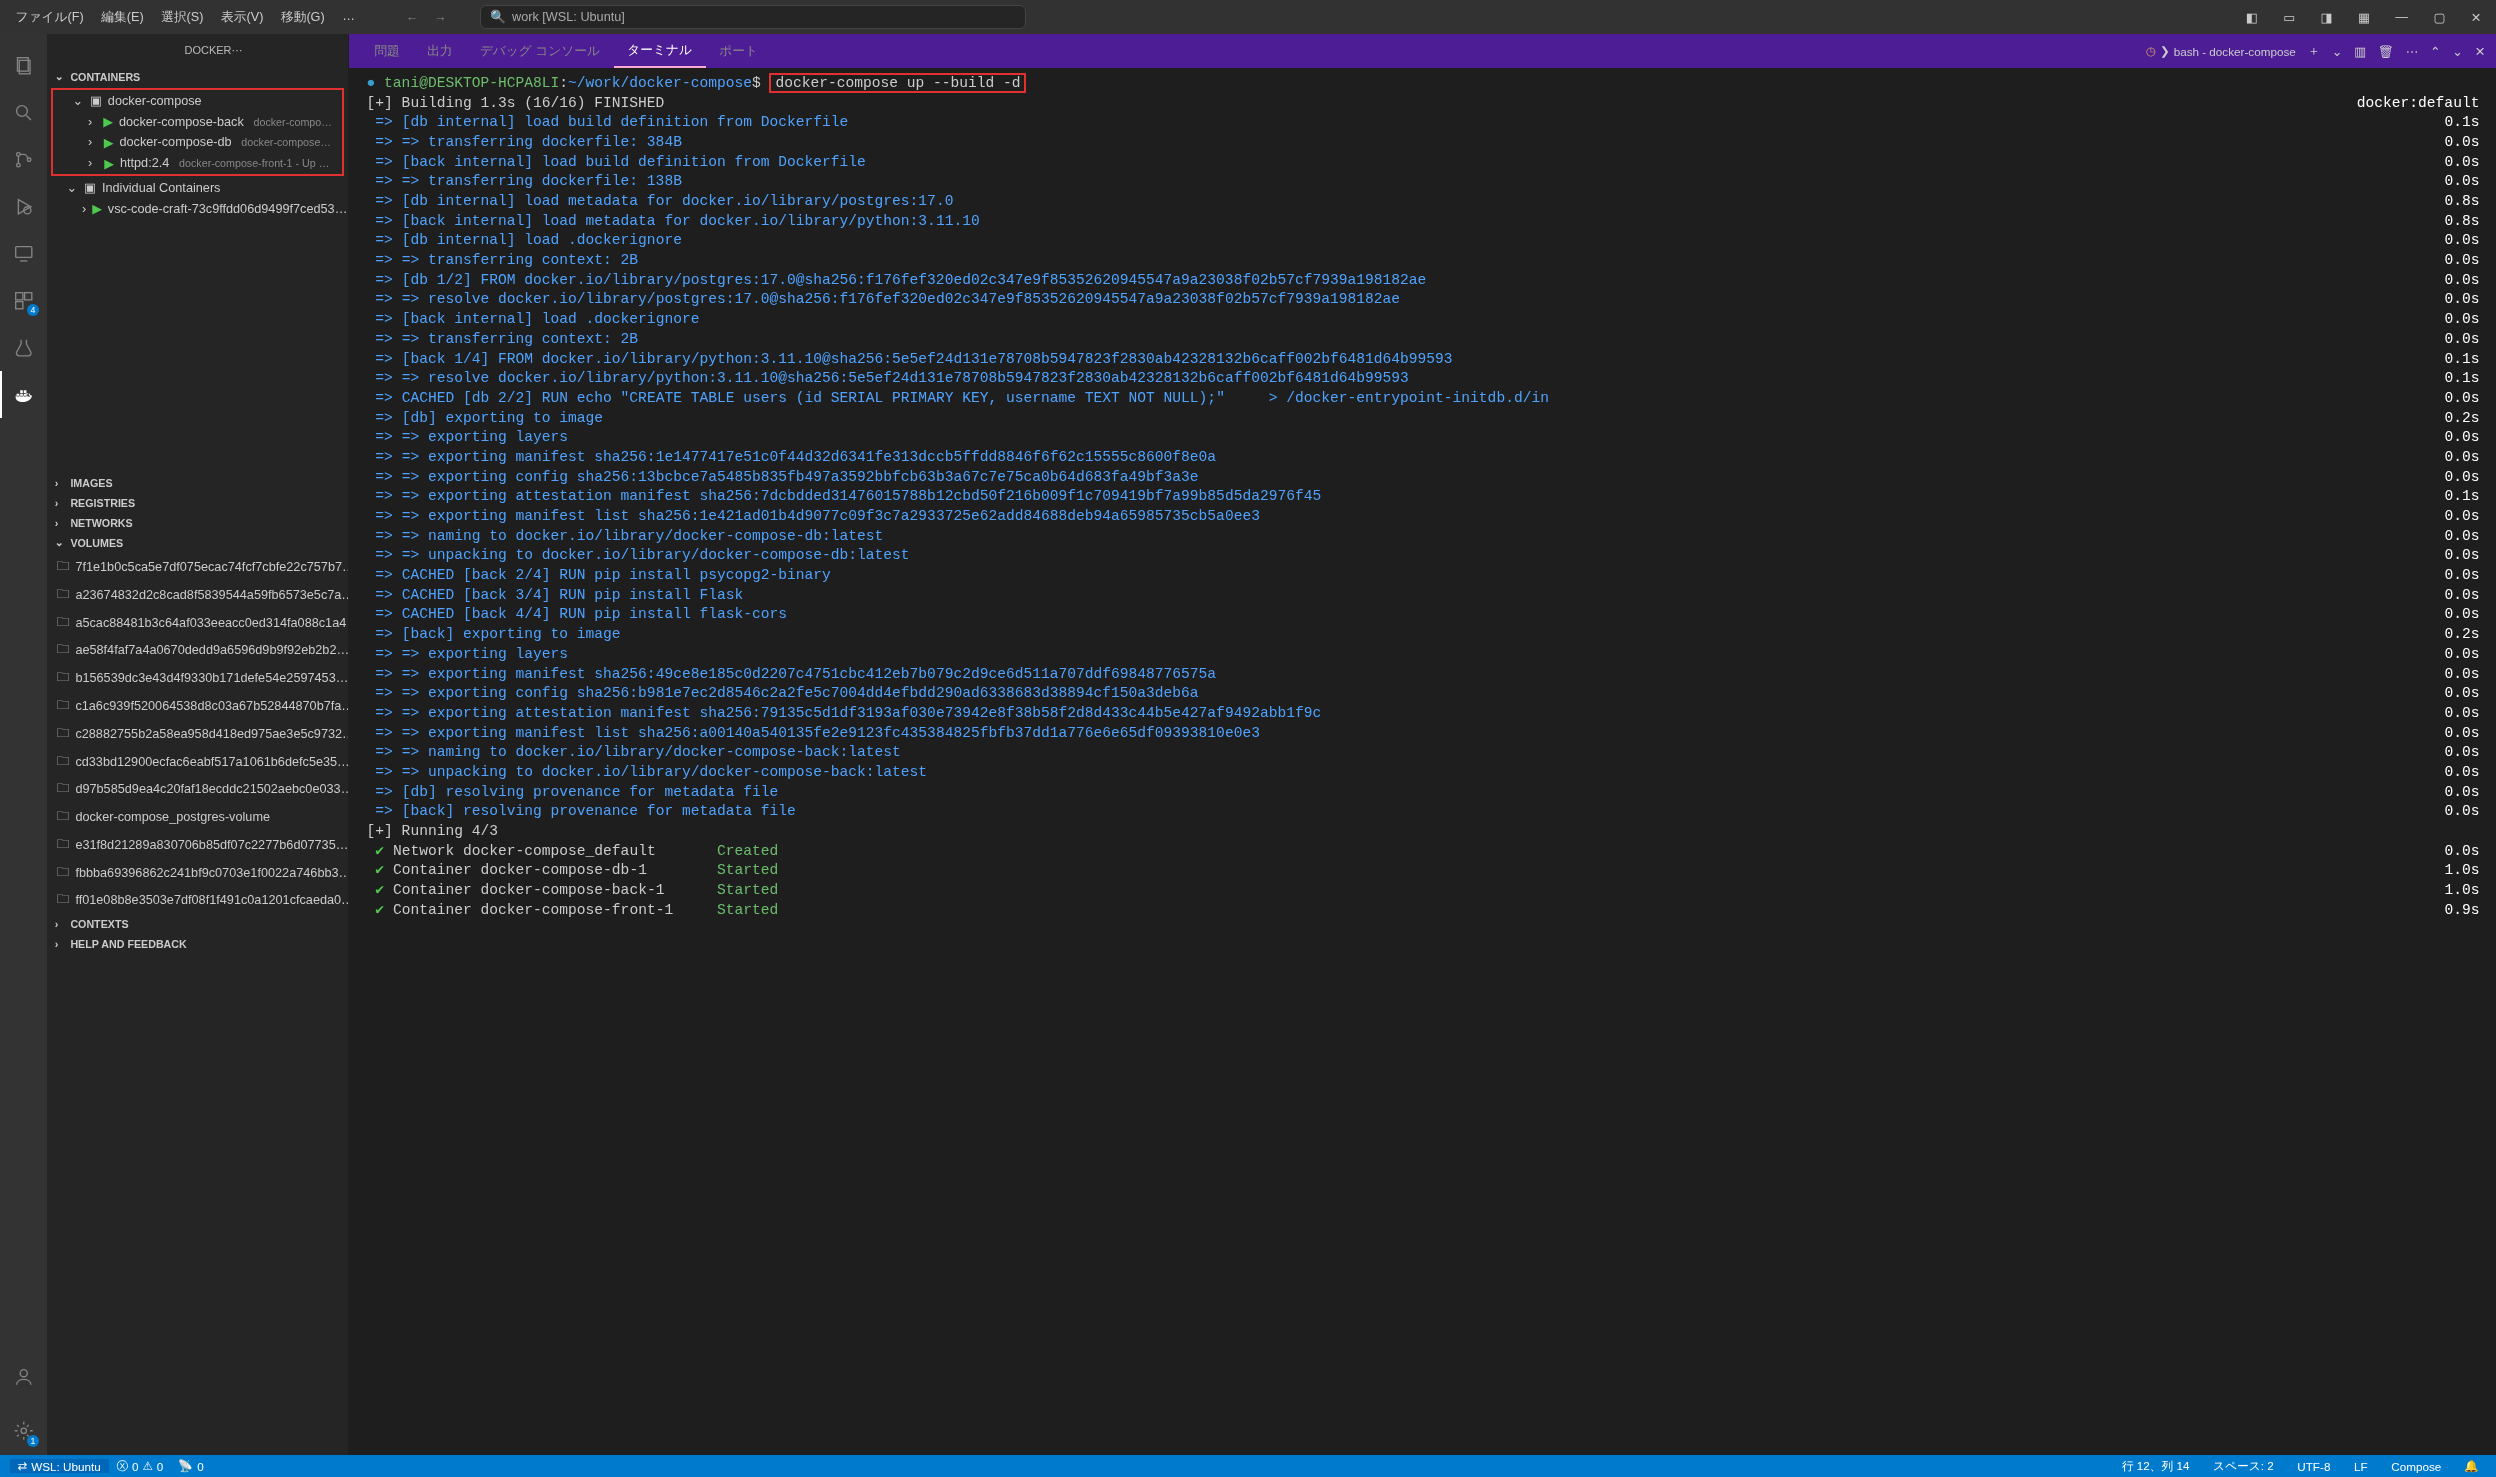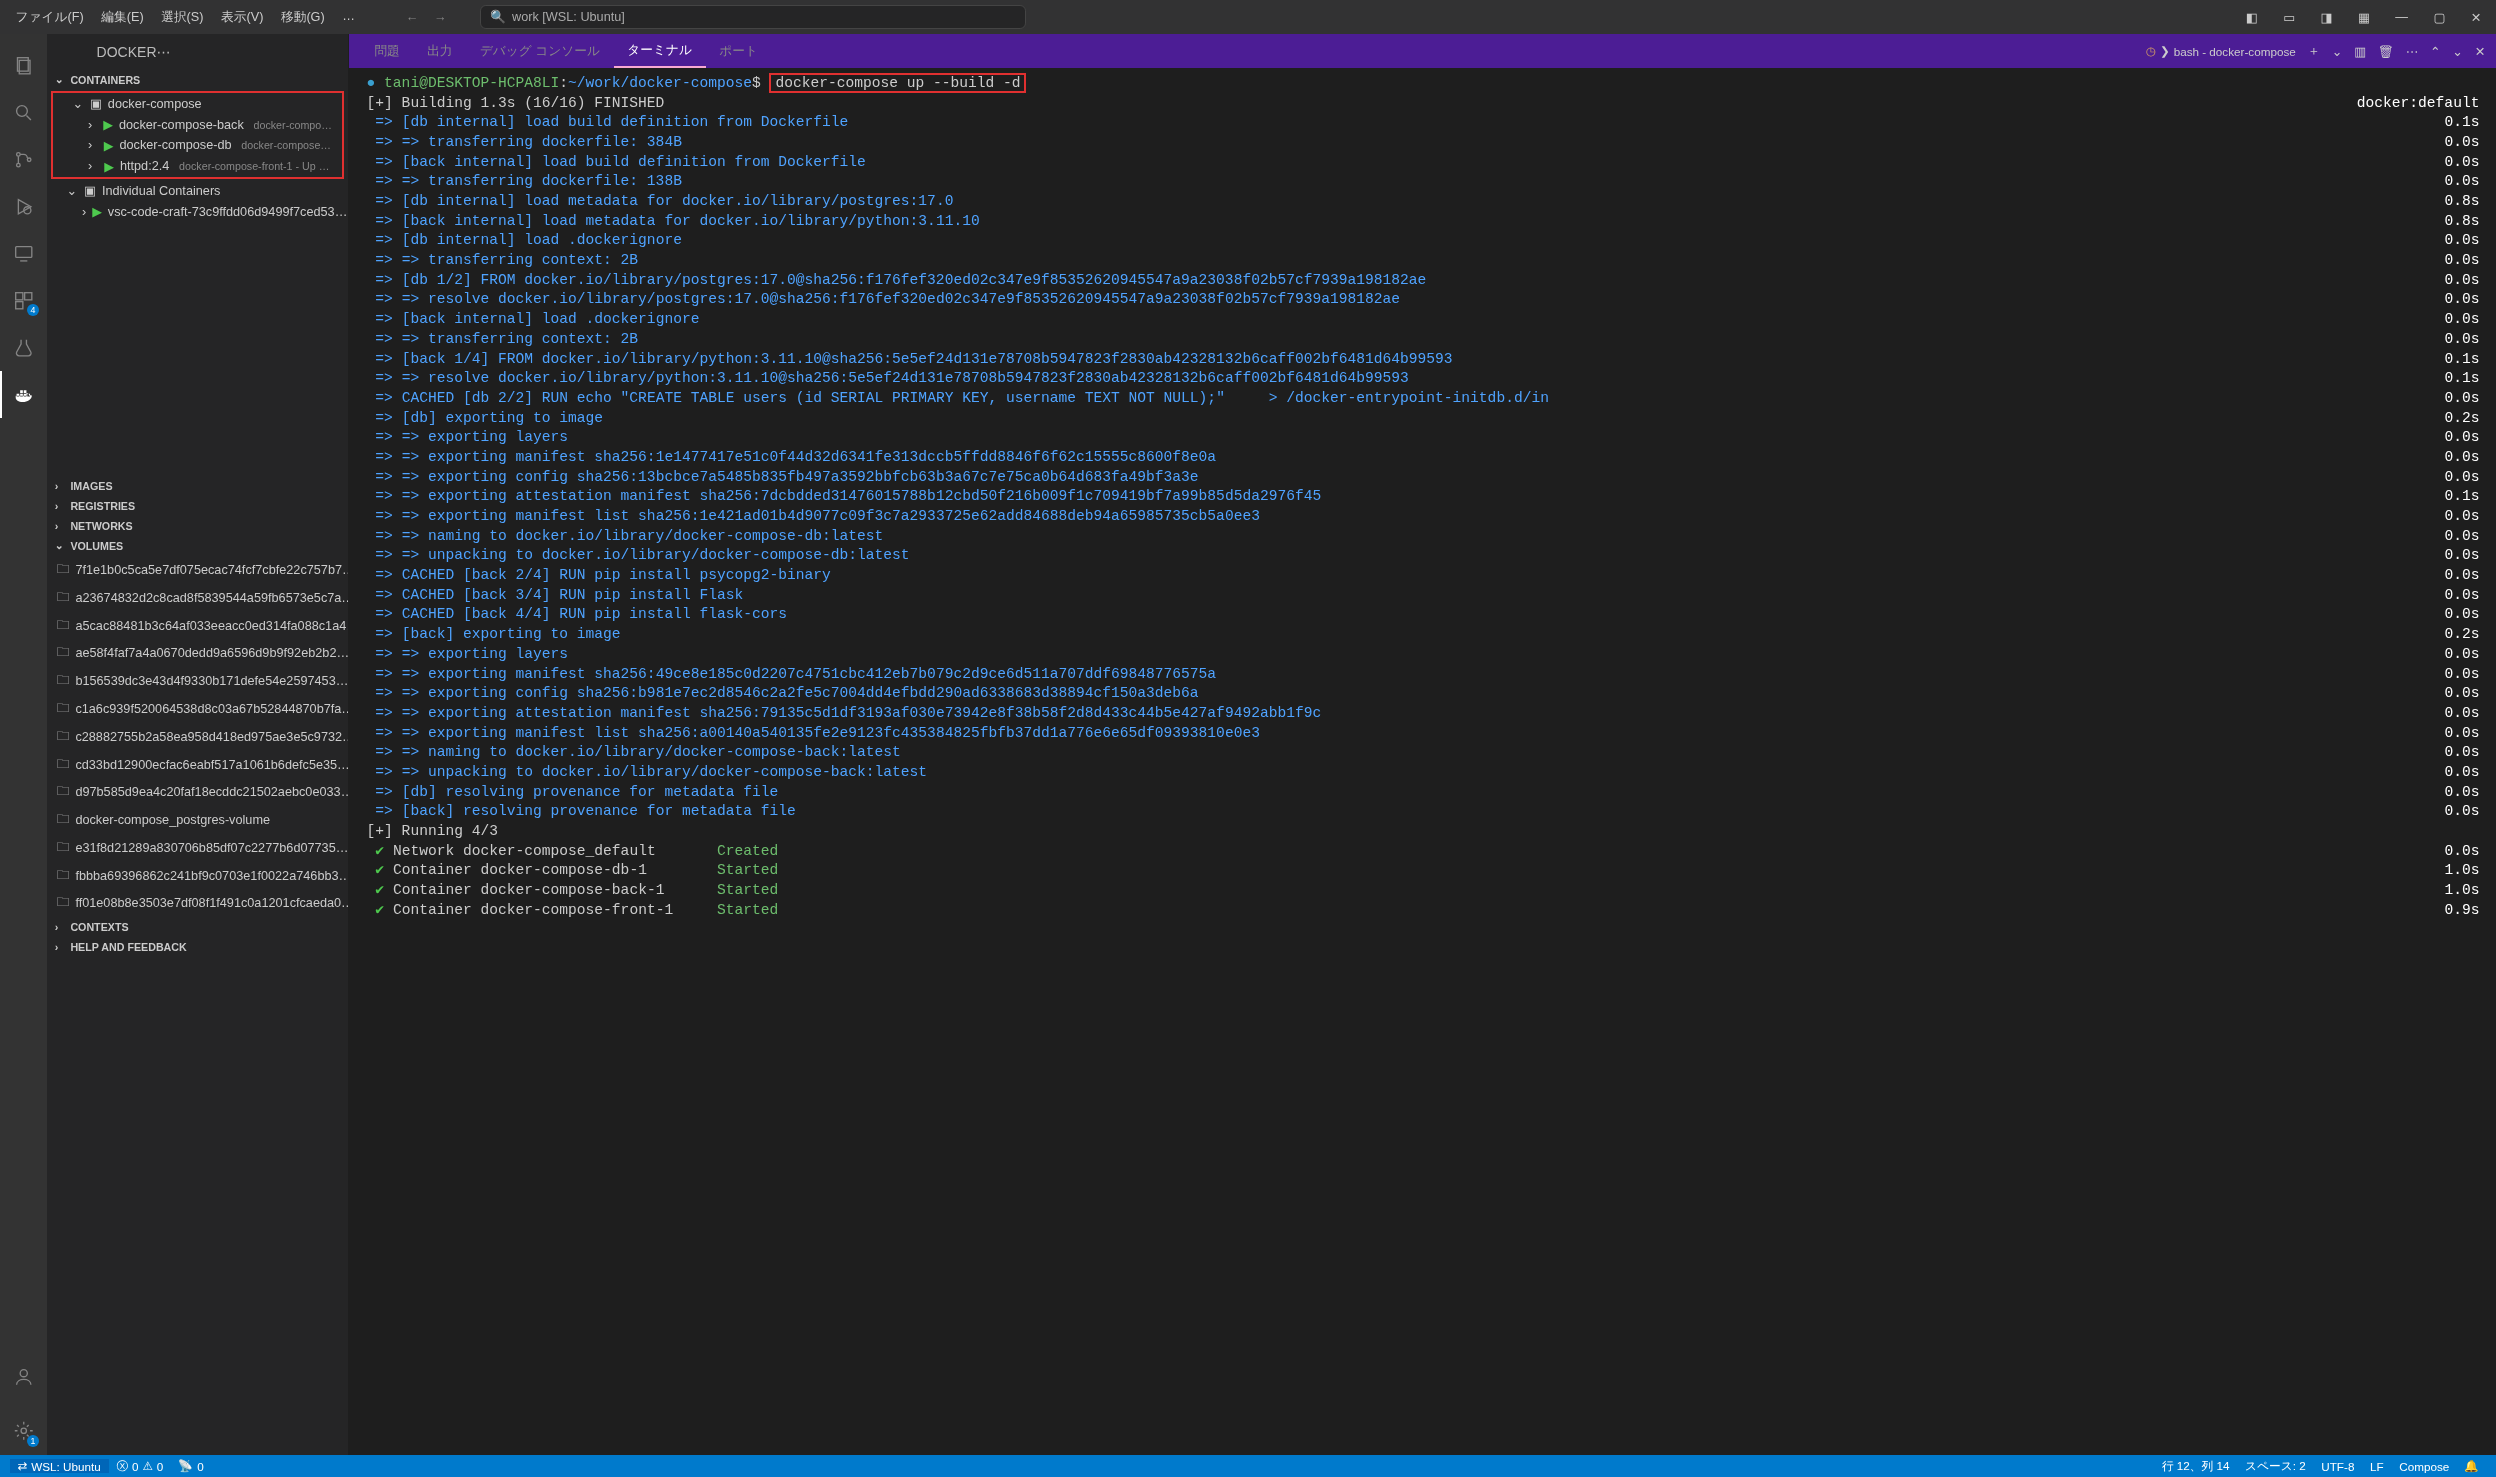--- a/index.html
+++ b/index.html
@@ -69,24 +69,24 @@
 .sidebar {
   width: 302px;
   background: #252526;
   display: flex;
   flex-direction: column;
   border-right: 1px solid #1e1e1e;
 }
 .sidebar-title {
   padding: 9.8px 17.6px;
   text-transform: uppercase;
-  font-size: 14px;
+  font-size: 11px;
   color: #bbb;
   display: flex;
-  justify-content: flex-start;
+  justify-content: center;
   margin-left: 32px;
 }
 .section-hdr {
   padding: 3.9px 7.8px;
   display: flex;
   align-items: center;
   gap: 3.9px;
   font-weight: bold;
   font-size: 10.7px;
   text-transform: uppercase;
@@ -170,21 +170,21 @@
 .statusbar {
   height: 23.4px;
   background: #007acc;
   color: #fff;
   display: flex;
   align-items: center;
   font-size: 11.7px;
   padding: 0 9.8px;
 }
 .status-item { padding: 0 7.8px; display: flex; align-items: center; gap: 3.9px; }
-.status-right { margin-left: auto; display: flex; }
+.status-right { margin-left: auto; display: flex; gap: 8px; }
 
 .icon-svg { width: 21.5px; height: 21.5px; }
 </style>
 </head>
 <body>
 
 <div class="titlebar">
   <div class="menus">
     <div class="menu-item">ファイル(F)</div>
     <div class="menu-item">編集(E)</div>

